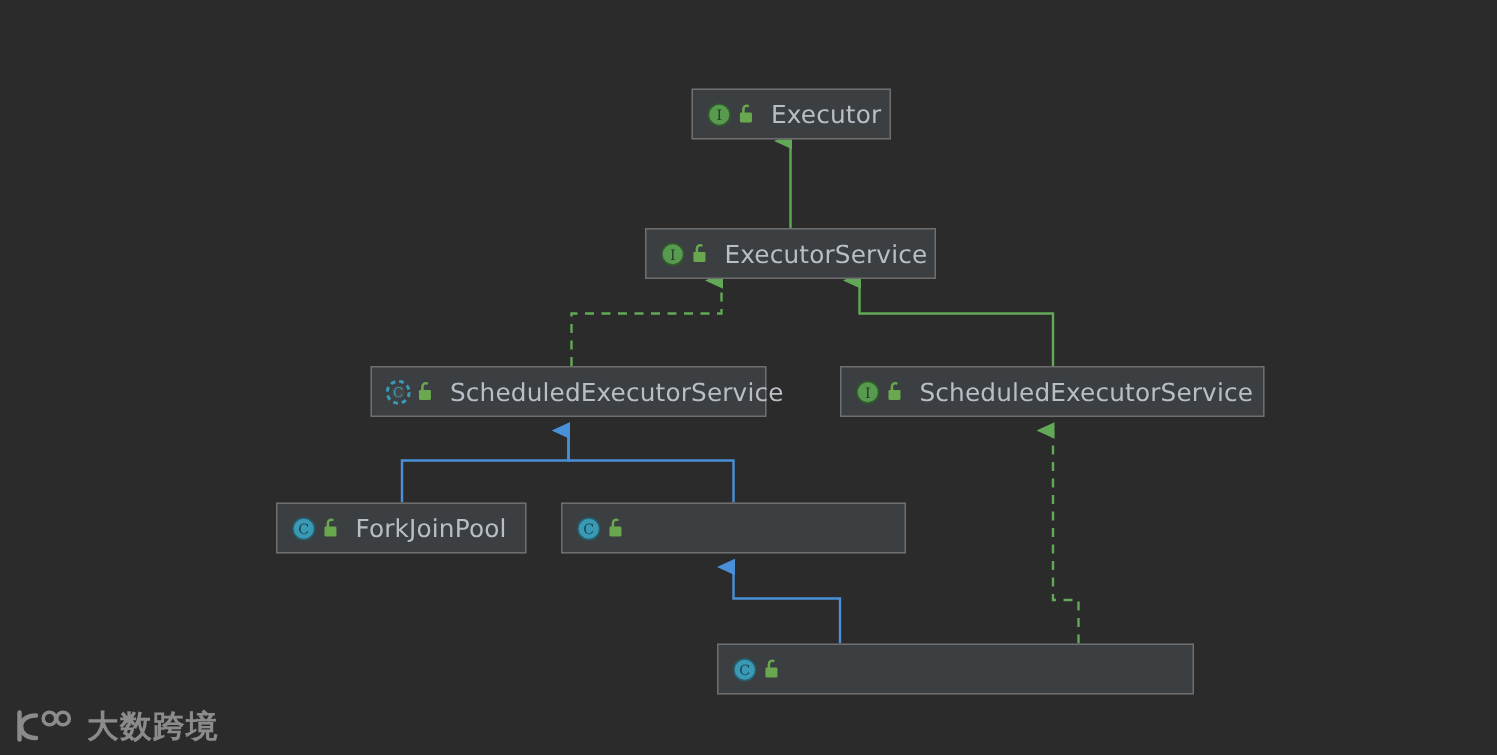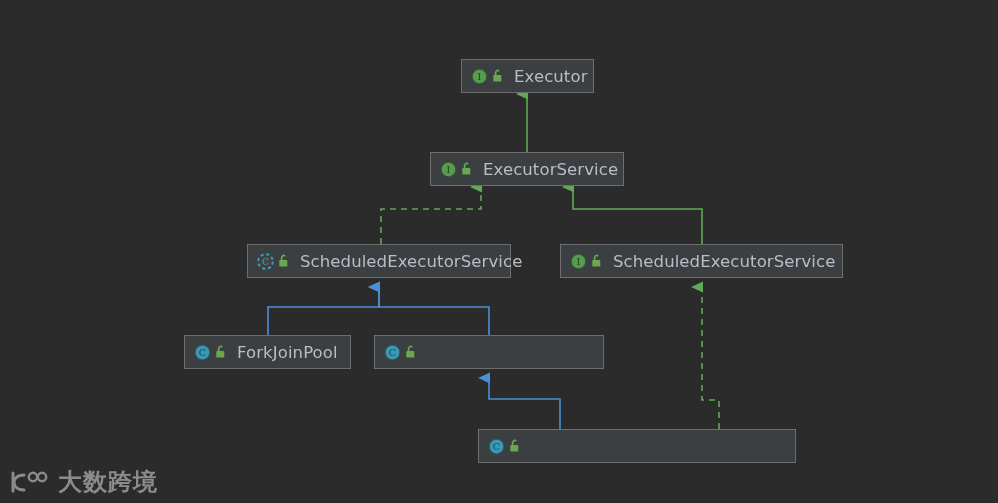--- a/index.html
+++ b/index.html
@@ -64,21 +64,21 @@
     position: absolute;
     left: 8px;
     bottom: 5px;
     display: flex;
     align-items: center;
     z-index: 9;
     opacity: 0.62;
   }
   #watermark .wm-mark { width: 44px; height: 26px; }
   #watermark .wm-text {
-    font-size: 24px;
+    font-size: 21px;
     color: #c6c6c6;
     margin-left: 6px;
     font-weight: bold;
     letter-spacing: 1px;
     font-family: "DejaVu Sans", "Liberation Sans", sans-serif;
   }
 </style>
 </head>
 <body>
 

